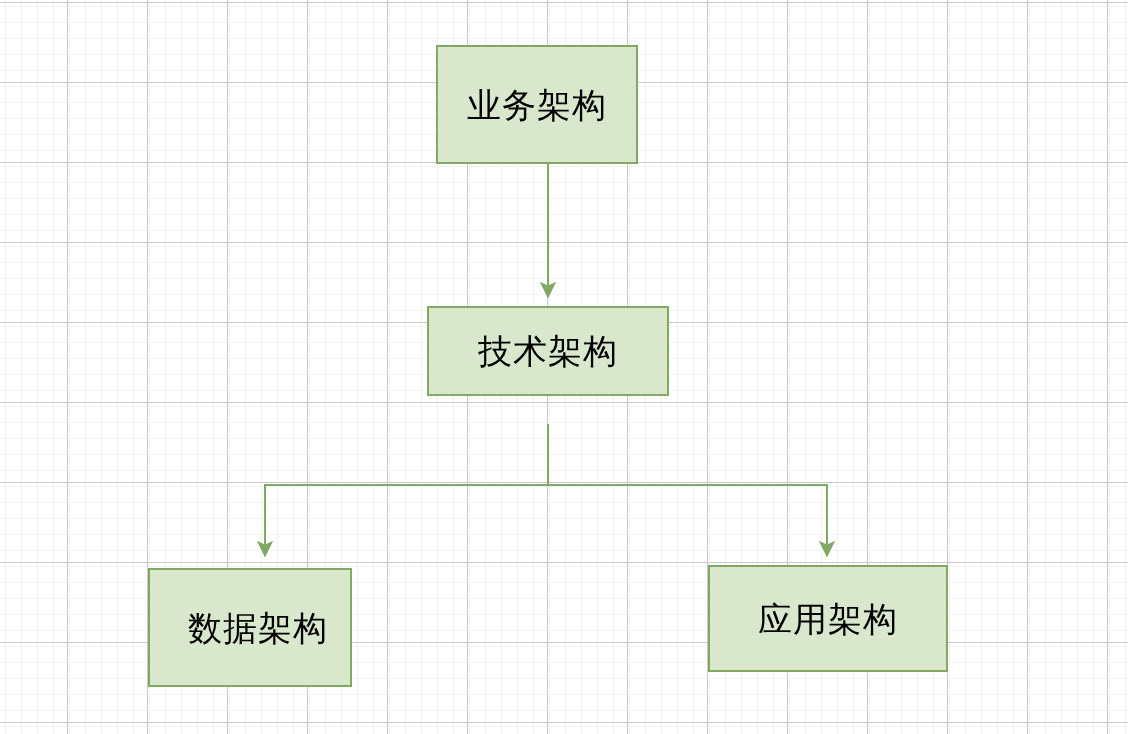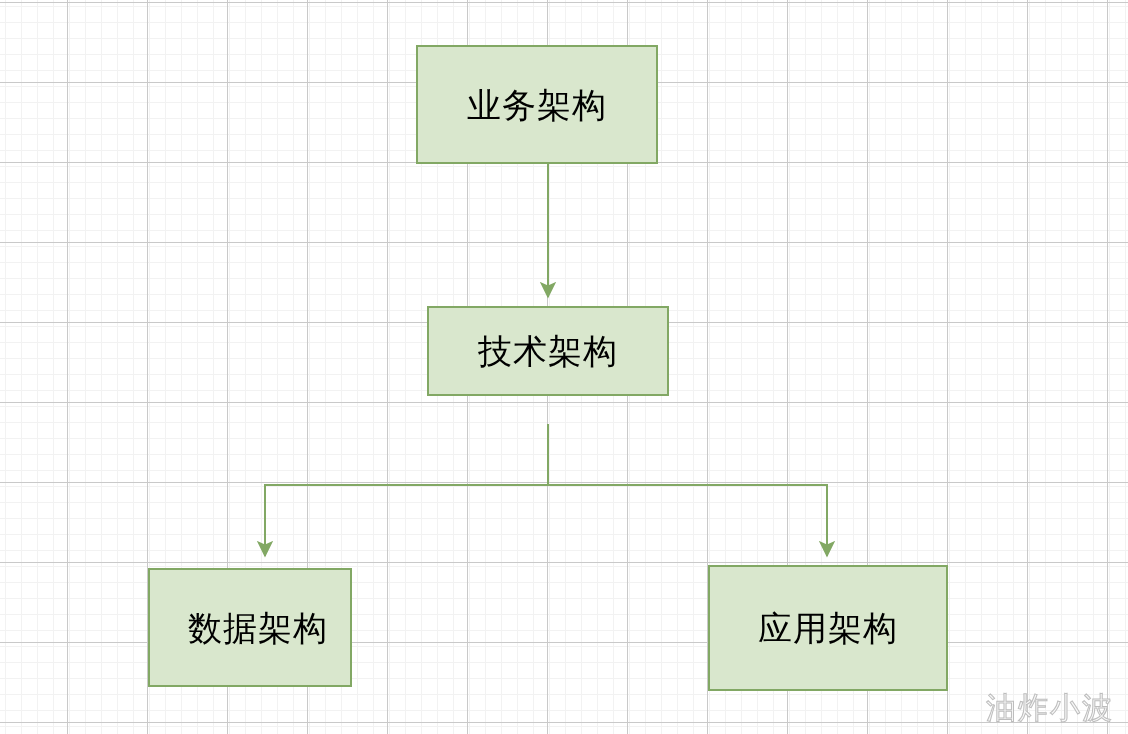--- a/index.html
+++ b/index.html
@@ -51,24 +51,24 @@
     color: #000000;
   }
   .node-label {
     font-size: 34px;
     line-height: 1;
     letter-spacing: 1px;
     color: #000000;
     white-space: nowrap;
     font-family: "DejaVu Sans", "Liberation Sans", sans-serif;
   }
-  #node-business { left: 416px; top: 45px;  width: 242px; height: 119px; }
+  #node-business { left: 436px; top: 45px;  width: 202px; height: 119px; }
   #node-tech     { left: 427px; top: 306px; width: 242px; height: 90px; }
   #node-data     { left: 148px; top: 568px; width: 204px; height: 119px; padding-left: 16px; }
-  #node-app      { left: 708px; top: 565px; width: 240px; height: 126px; }
+  #node-app      { left: 708px; top: 565px; width: 240px; height: 107px; }
   #watermark {
     position: absolute;
     right: 14px;
     bottom: 8px;
     font-size: 30px;
     line-height: 1.2;
     color: #f7f7f7;
     -webkit-text-stroke: 1px #bdbdbd;
     letter-spacing: 2px;
     font-family: "DejaVu Sans", "Liberation Sans", sans-serif;
@@ -109,15 +109,14 @@
   </div>
 
   <div class="node" id="node-data">
     <span class="node-label">数据架构</span>
   </div>
 
   <div class="node" id="node-app">
     <span class="node-label">应用架构</span>
   </div>
 
-  <div id="watermark">油炸小波</div>
 
 </div>
 
 </body></html>

